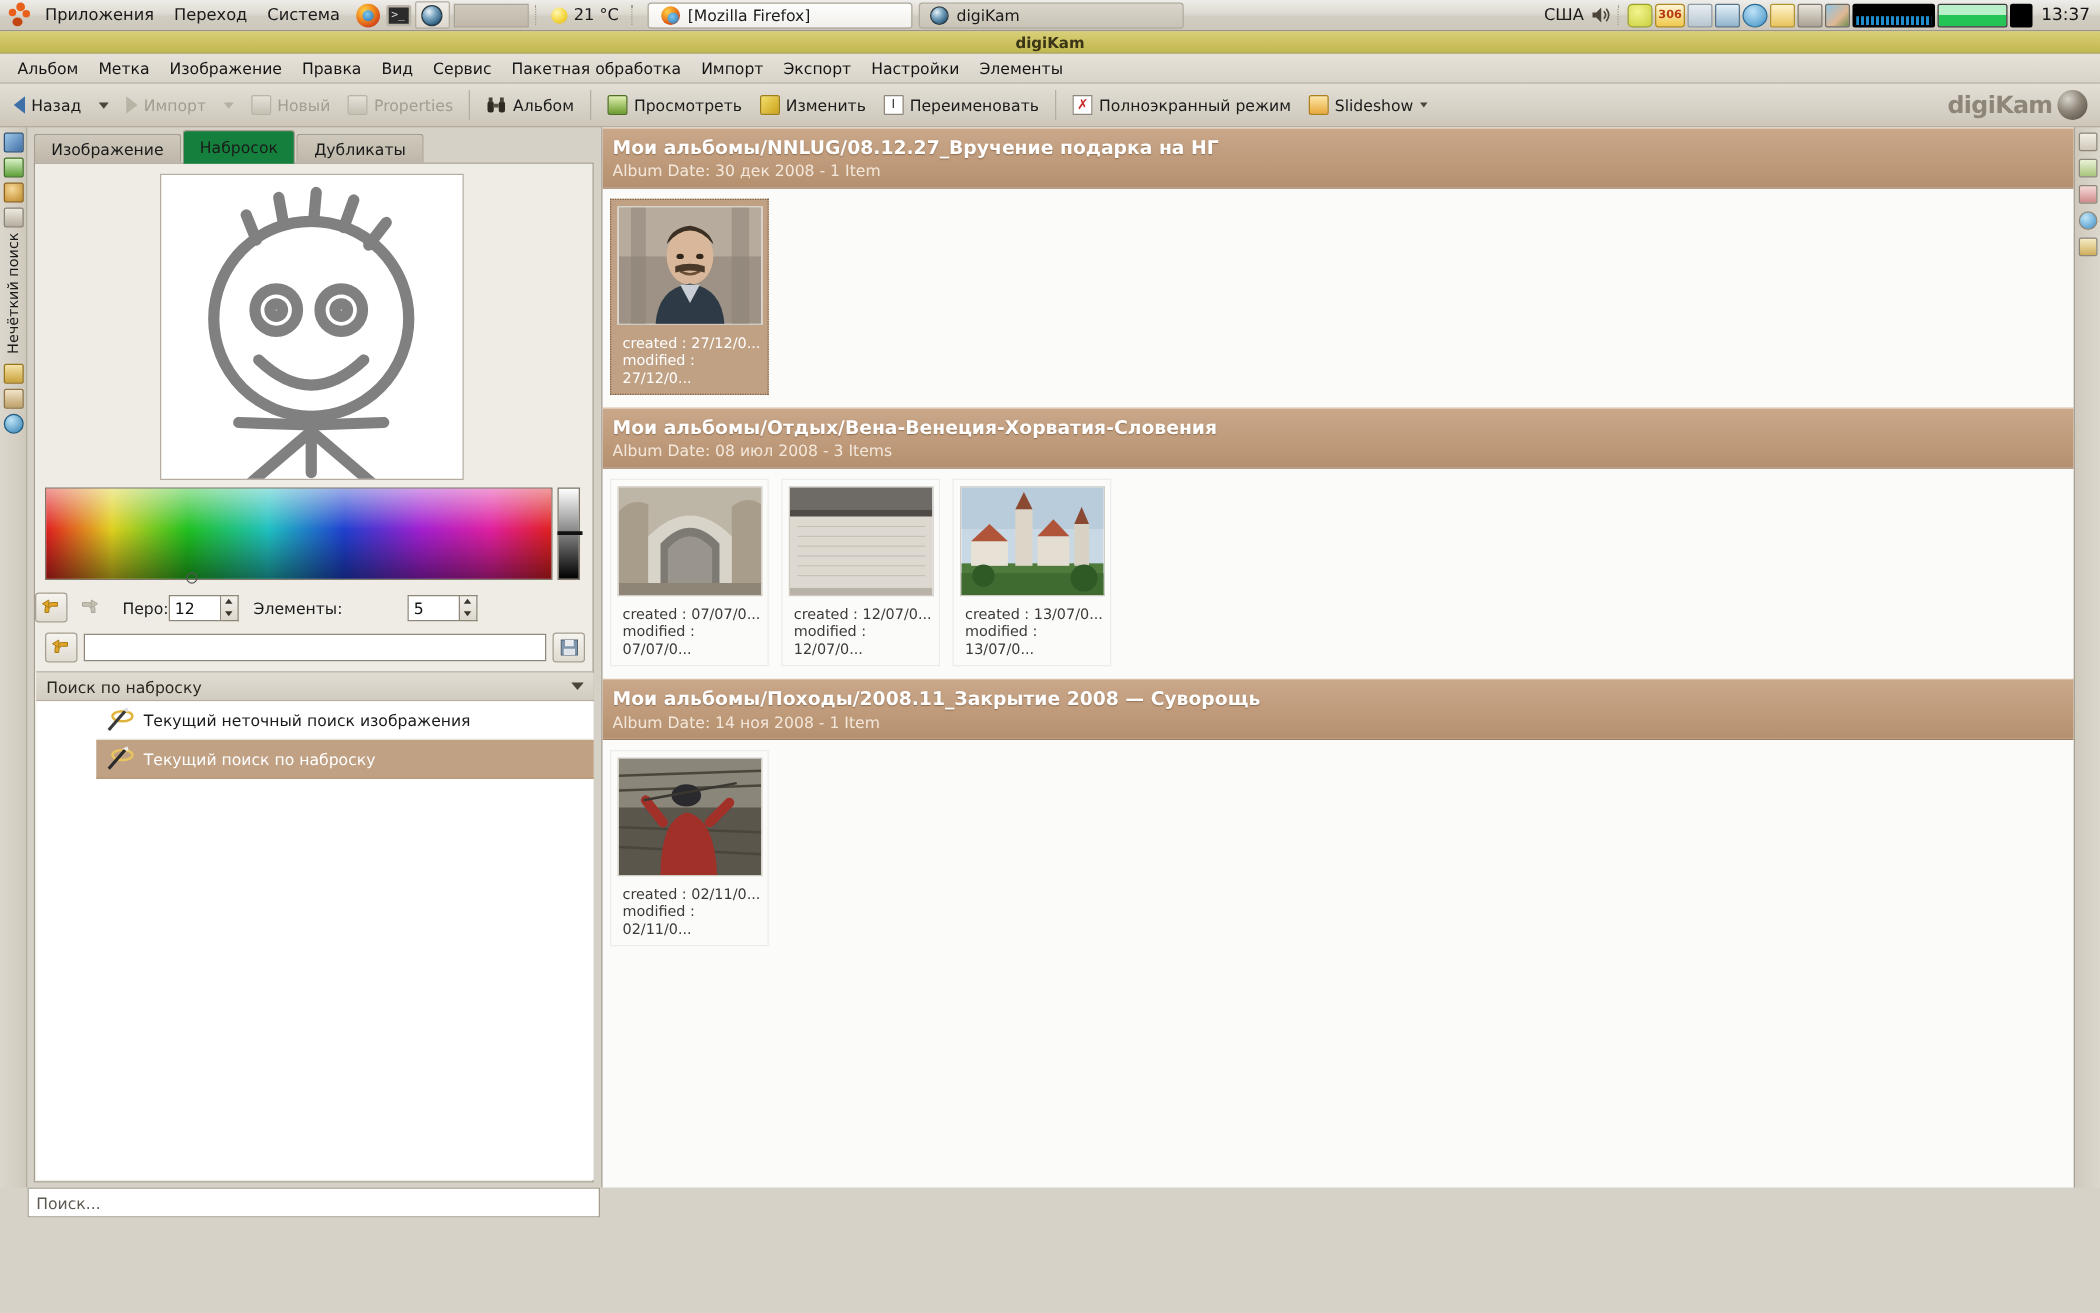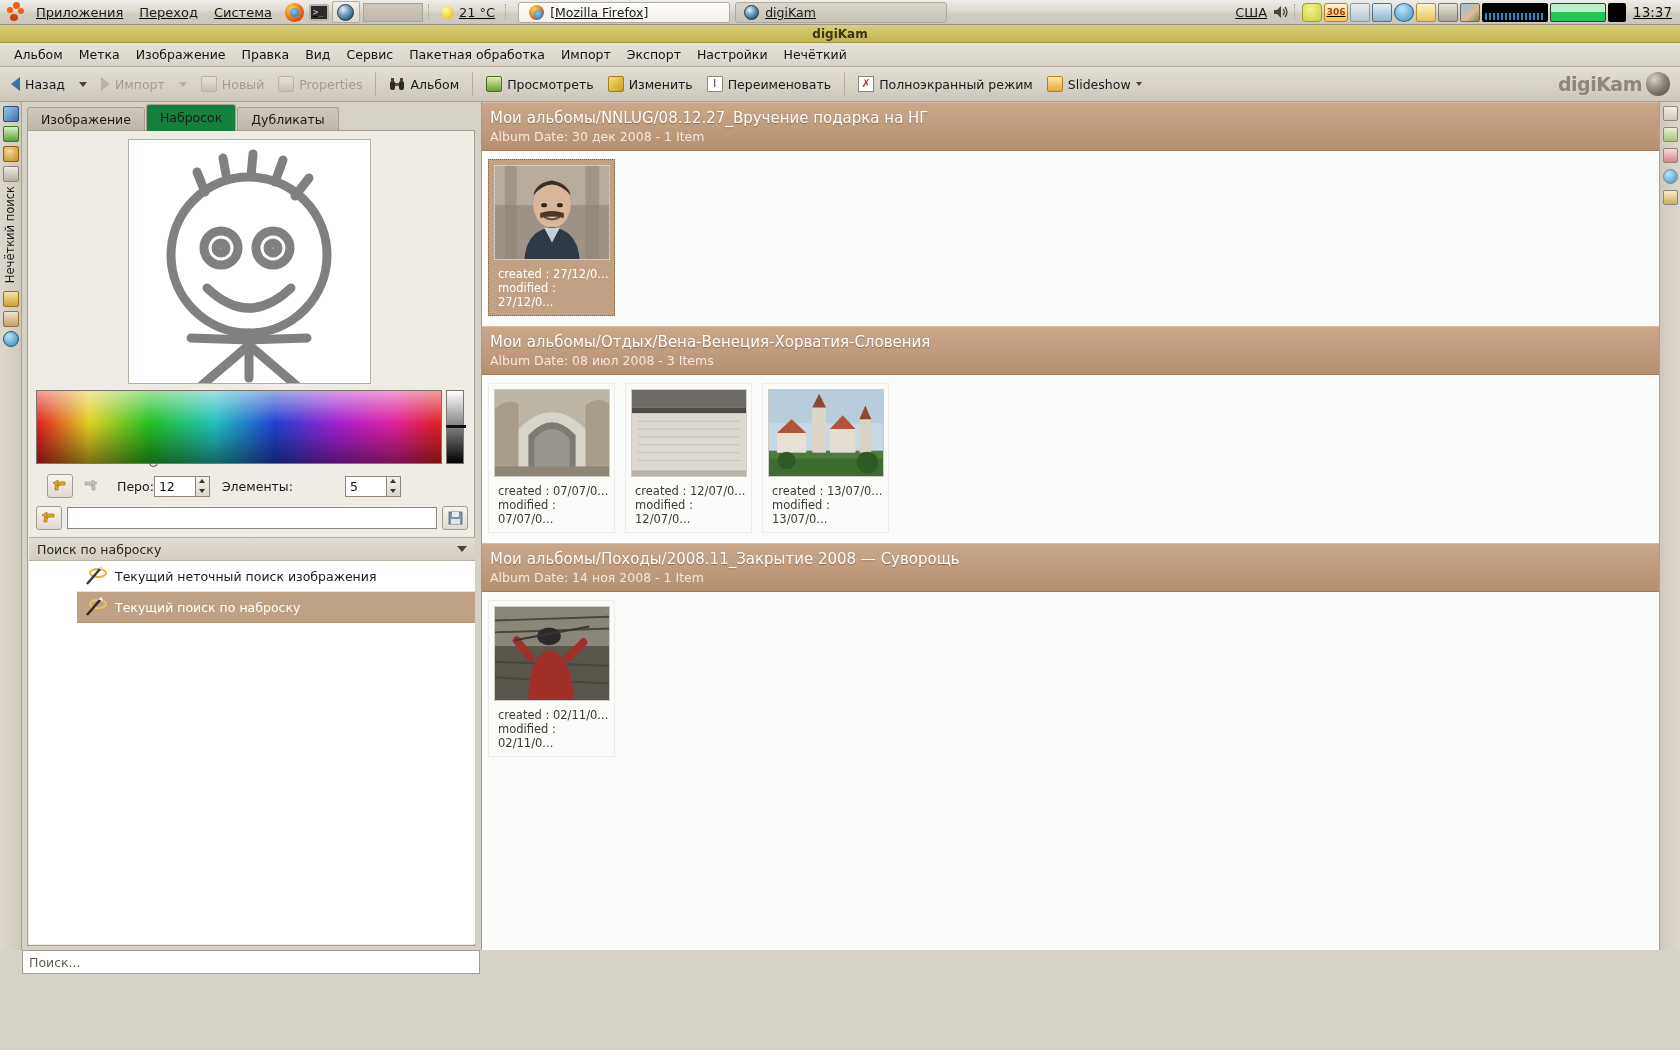--- a/index.html
+++ b/index.html
@@ -10,21 +10,21 @@
     font-family: "DejaVu Sans", "Liberation Sans", sans-serif;
     font-size: 12px;
     background: #d6d2c8;
   }
 
   
   #gnome-panel {
     position: absolute; left: 0; top: 0; width: 1680px; height: 25px;
     background: linear-gradient(to bottom, #efedea 0%, #dedad1 45%, #d2cdc2 55%, #cdc7bb 100%);
     border-bottom: 1px solid #9a948a;
-    display: flex; align-items: center; text-decoration: underline;
+    display: flex; align-items: center;
   }
   .panel-menu {
     font-size: 13px; color: #1a1a1a; padding: 3px 7px; margin: 0 1px;
     white-space: nowrap;
   }
   .foot-logo { width: 20px; height: 20px; margin-left: 6px; margin-right: 2px; position: relative; }
   .foot-logo .d {
     position: absolute; border-radius: 50%; background: #e8601a;
   }
   .panel-sep {
@@ -175,21 +175,21 @@
     border:1px solid #555; border-radius:50%; background:transparent;
   }
   #valbar {
     position:absolute; left:418px; top:259px; width:18px; height:74px;
     border:1px solid #7d7769;
     background: linear-gradient(to bottom, #ffffff, #000000);
   }
   #valbar .mk { position:absolute; left:-1px; top:34px; width:20px; height:3px; background:#111; }
 
   
-  #ctrlrow { position:absolute; left:19px; top:342px; width:432px; height:26px; display:flex; align-items:center; }
+  #ctrlrow { position:absolute; left:0; top:342px; width:432px; height:26px; display:flex; align-items:center; }
   .sqbtn {
     width:26px;height:24px; border:1px solid #a59e90; border-radius:3px;
     background: linear-gradient(to bottom,#f6f4ef,#e0dbd1); display:flex; align-items:center; justify-content:center;
   }
   .sqbtn.flat { border-color:transparent; background:transparent; }
   .lbl { font-size:12.5px; color:#1a1a1a; }
   .spin { display:flex; align-items:center; }
   .spin input {
     width:42px; height:21px; border:1px solid #8e877a; background:#fff;
     font-size:12.5px; font-family:inherit; padding:0 4px; color:#111;
@@ -236,21 +236,21 @@
   
   #mainview {
     position:absolute; left:481px; top:102px; width:1178px; height:848px;
     background:#fbfbfa; border-left:1px solid #9e978a; overflow:hidden;
   }
   .album-hdr {
     background: linear-gradient(to bottom,#c9a789 0%, #bf9b7b 55%, #b5906e 100%);
     border-top:1px solid #d9bfa7; border-bottom:1px solid #9d7e60;
     padding: 6px 8px 5px 8px; color:#fff;
   }
-  .album-hdr .title { font-size:15px; font-weight:normal; line-height:19px; text-shadow:0 1px 1px rgba(90,60,35,0.5); }
+  .album-hdr .title { font-size:15px; font-weight:bold; line-height:19px; text-shadow:0 1px 1px rgba(90,60,35,0.5); }
   .album-hdr .sub { font-size:12.5px; line-height:17px; color:#f3e7db; }
   .thumbrow { display:flex; padding: 8px 4px 10px 6px; gap: 10px; flex-wrap:wrap; }
   .thumbcell {
     width:127px; padding:5px 4px 6px 4px; display:flex; flex-direction:column; align-items:center;
     background:#fbfbfa; border:1px solid #ececec;
   }
   .thumbcell.sel {
     background:#c0a183; border:1px dotted #7e6247;
   }
   .thumbpic {
@@ -356,21 +356,21 @@
   <div class="mbitem">Альбом</div>
   <div class="mbitem">Метка</div>
   <div class="mbitem">Изображение</div>
   <div class="mbitem">Правка</div>
   <div class="mbitem">Вид</div>
   <div class="mbitem">Сервис</div>
   <div class="mbitem">Пакетная обработка</div>
   <div class="mbitem">Импорт</div>
   <div class="mbitem">Экспорт</div>
   <div class="mbitem">Настройки</div>
-  <div class="mbitem">Нечёткий</div>
+  <div class="mbitem">Элементы</div>
 </div>
 
 <div id="toolbar">
   <div class="tb">
     <span class="arrow-l"></span>
     <span>Назад</span>
   </div>
   <div class="tb">
       <span class="chev"></span>
     </div>

